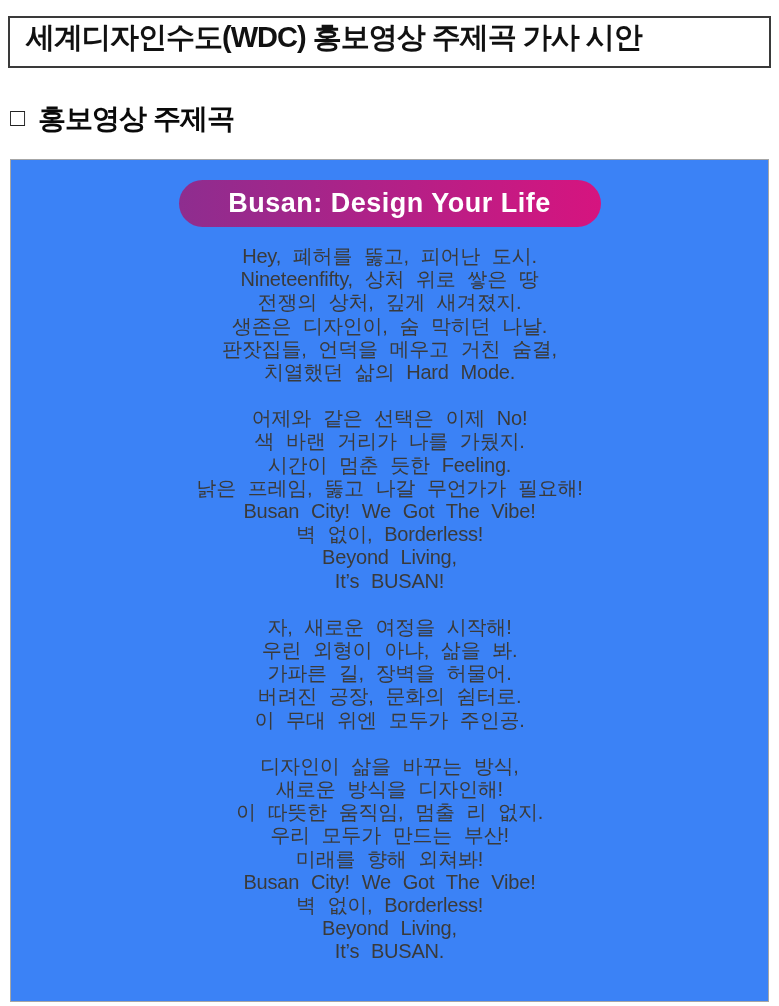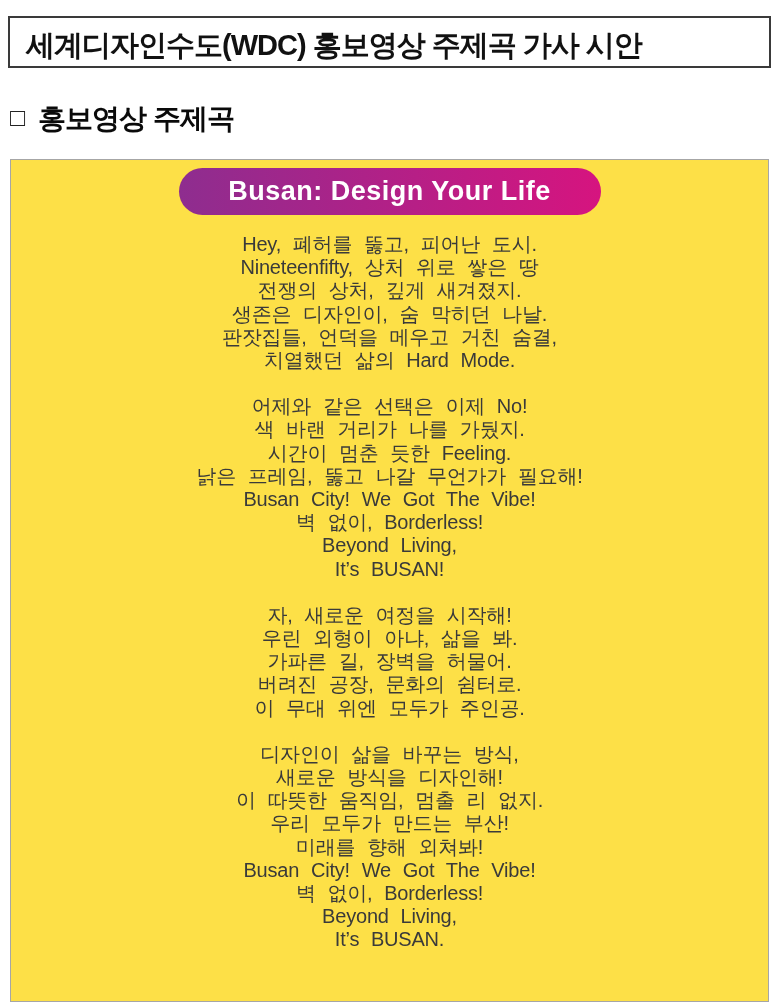--- a/index.html
+++ b/index.html
@@ -15,35 +15,35 @@
   .badge {
     width: 102px; height: 38px; flex: 0 0 auto;
     background: #3F7CC2; border: 1px solid #2E5F9E;
     color: #ffffff; font-weight: bold; font-size: 25px; letter-spacing: 2px;
     display: flex; align-items: center; justify-content: center;
     text-shadow: 1px 1px 0 rgba(0,0,0,0.25);
   }
   .title-box {
     flex: 1; height: 52px; box-sizing: border-box;
     border: 2px solid #3a3a3a; background: #ffffff;
-    display: flex; align-items: flex-end; padding-left: 16px;
+    display: flex; align-items: flex-start; padding-left: 16px;
     font-size: 29px; font-weight: 800; letter-spacing: -1px; color: #111;
   }
 
   
   .section-heading {
     margin: 30px 0 0 10px; display: flex; align-items: center; gap: 14px;
     font-size: 28px; font-weight: 800; color: #0a0a0a; letter-spacing: -1px;
   }
   .bullet { font-weight: 400; font-size: 25px; position: relative; top: -2px; color: #222; }
 
   
   .lyrics-box {
     margin: 21px 10px 0 10px; height: 843px; box-sizing: border-box;
-    border: 1px solid #a6a6a6; background: #fde047; padding-top: 8px;
+    border: 1px solid #a6a6a6; background: #3b82f6; padding-top: 20px;
   }
   .banner {
     width: 422px; height: 47px; margin: 0 auto 18px auto;
     border-radius: 26px;
     background: linear-gradient(90deg, var(--grad-start, #8E2D8F) 0%, var(--grad-end, #D6147F) 100%);
     color: #ffffff; font-size: 27px; font-weight: bold; letter-spacing: 0.5px;
     display: flex; align-items: center; justify-content: center;
   }
   .lyrics {
     text-align: center; font-size: 20px; line-height: 23.2px;

